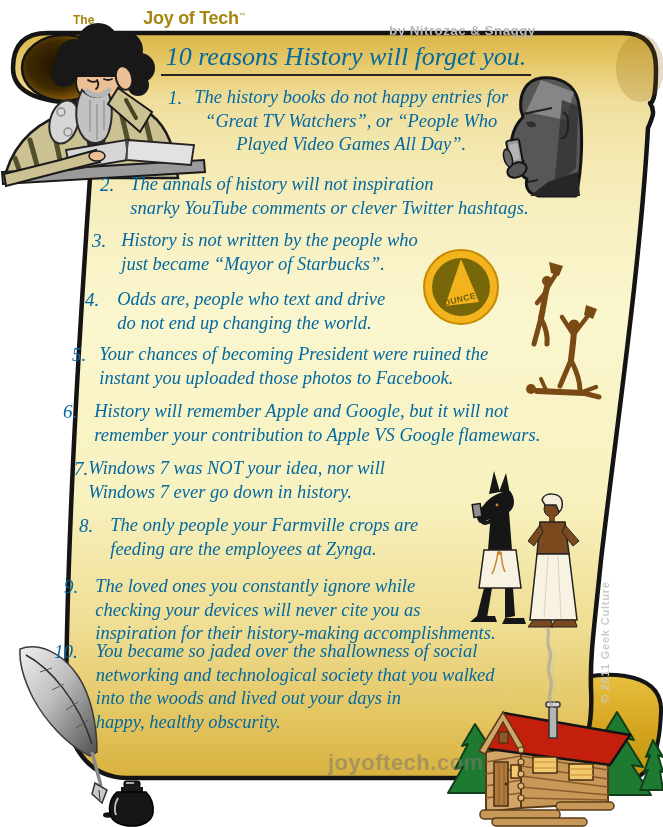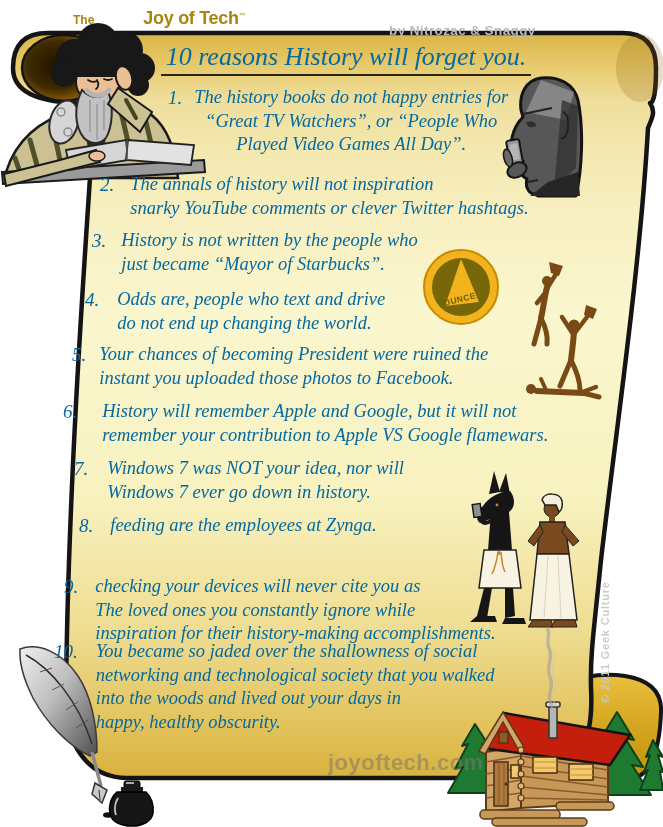--- a/index.html
+++ b/index.html
@@ -335,46 +335,47 @@
   <div class="item txt" style="left:72px;top:343px;">
     <div class="num">5.</div>
     <div class="lines" style="margin-left:13px;">
       <div class="line">Your chances of becoming President were ruined the</div>
       <div class="line">instant you uploaded those photos to Facebook.</div>
     </div>
   </div>
 
   <div class="item txt" style="left:63px;top:400px;">
     <div class="num">6.</div>
-    <div class="lines" style="margin-left:25px;">
+    <div class="lines" style="margin-left:17px;">
       <div class="line">History will remember Apple and Google, but it will not</div>
       <div class="line">remember your contribution to Apple VS Google flamewars.</div>
     </div>
   </div>
 
   <div class="item txt" style="left:74px;top:457px;">
     <div class="num">7.</div>
-    <div class="lines" style="margin-left:19px;">
+    <div class="lines" style="">
       <div class="line">Windows 7 was NOT your idea, nor will</div>
       <div class="line">Windows 7 ever go down in history.</div>
     </div>
   </div>
 
   <div class="item txt" style="left:79px;top:514px;">
     <div class="num">8.</div>
     <div class="lines" style="margin-left:17px;">
+      <div class="line">The only people your Farmville crops are</div>
       <div class="line">feeding are the employees at Zynga.</div>
     </div>
   </div>
 
   <div class="item txt" style="left:64px;top:575px;">
     <div class="num">9.</div>
     <div class="lines" style="margin-left:17px;">
+      <div class="line">The loved ones you constantly ignore while</div>
       <div class="line">checking your devices will never cite you as</div>
-      <div class="line">The loved ones you constantly ignore while</div>
       <div class="line">inspiration for their history-making accomplishments.</div>
     </div>
   </div>
 
   <div class="item txt" style="left:54px;top:640px;">
     <div class="num">10.</div>
     <div class="lines" style="margin-left:18px;">
       <div class="line">You became so jaded over the shallowness of social</div>
       <div class="line">networking and technological society that you walked</div>
       <div class="line">into the woods and lived out your days in</div>

